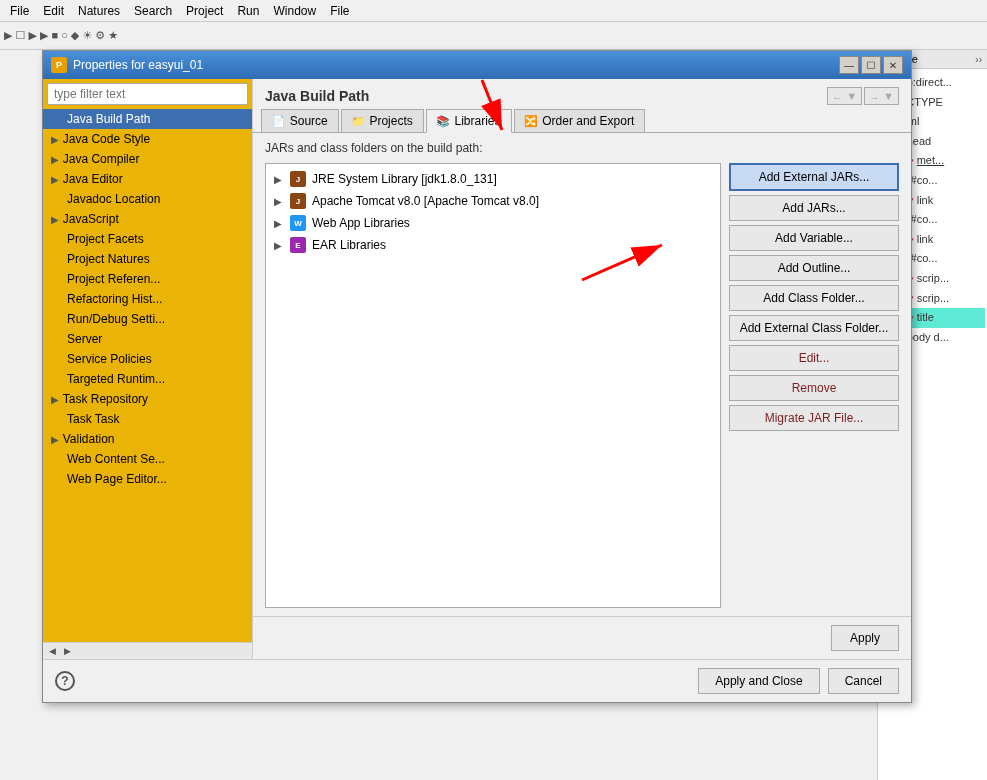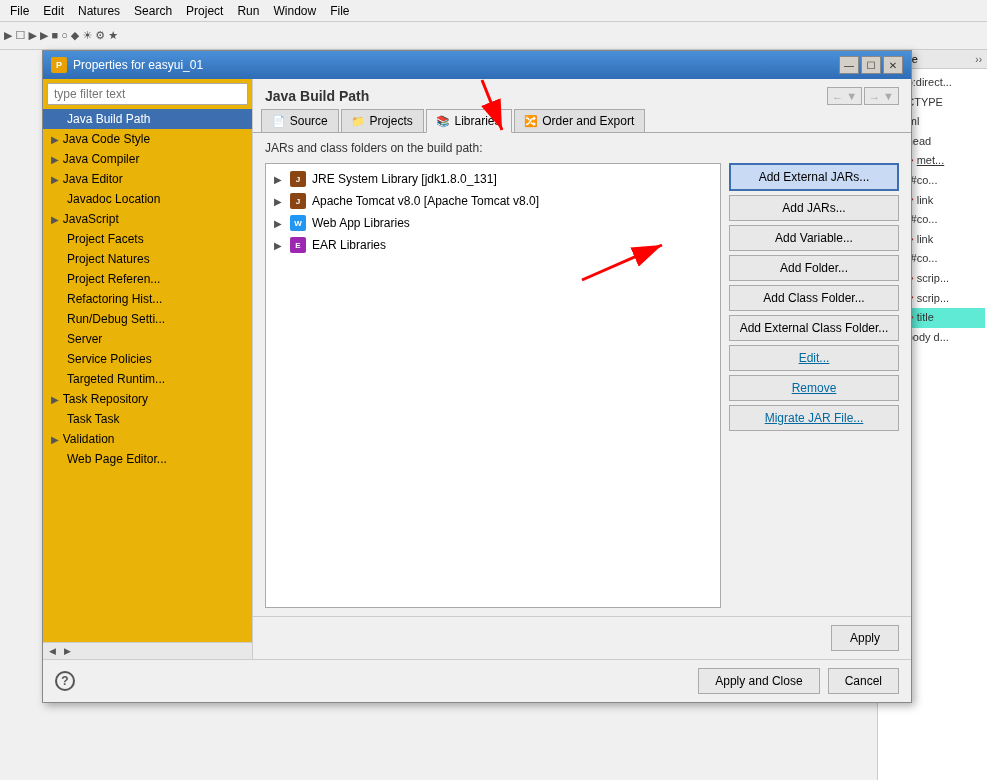--- a/index.html
+++ b/index.html
@@ -311,24 +311,23 @@
       cursor: pointer;
       font-size: 12px;
       text-align: center;
       white-space: nowrap;
     }
     .action-btn.highlighted {
       background: #c8daf4;
       border: 2px solid #3d6fb0;
     }
     .action-btn.disabled {
-      color: #0369a1;
+      color: #7f1d1d;
       background: #e8e8e8;
       cursor: default;
-      text-decoration: underline;
     }
 
     
     .dialog-bottom {
       border-top: 1px solid #ccc;
       padding: 8px 12px;
       display: flex;
       justify-content: flex-end;
       background: #f0f0f0;
     }
@@ -562,20 +561,24 @@
             <span class="sidebar-arrow">▶</span>
             <span>Task Repository</span>
           </div>
           <div class="sidebar-item">
             <span style="width: 12px; display: inline-block;"></span>
             <span>Task Task</span>
           </div>
           <div class="sidebar-item">
             <span class="sidebar-arrow">▶</span>
             <span>Validation</span>
+          </div>
+          <div class="sidebar-item">
+            <span style="width: 12px; display: inline-block;"></span>
+            <span>Web Content Se...</span>
           </div>
           <div class="sidebar-item">
             <span style="width: 12px; display: inline-block;"></span>
             <span>Web Page Editor...</span>
           </div>
         </div>
       <div class="sidebar-hscroll">
         <span class="scroll-btn">◀</span>
         <span class="scroll-btn">▶</span>
       </div>
@@ -635,21 +638,21 @@
                 <span class="lib-expand">▶</span>
                 <span class="lib-icon ear">E</span>
                 <span>EAR Libraries</span>
               </div>
             </div>
 
           <div class="action-buttons">
             <button class="action-btn highlighted">Add External JARs...</button>
             <button class="action-btn">Add JARs...</button>
             <button class="action-btn">Add Variable...</button>
-            <button class="action-btn">Add Folder...</button>
+            <button class="action-btn">Add Outline...</button>
             <button class="action-btn">Add Class Folder...</button>
             <button class="action-btn">Add External Class Folder...</button>
             <button class="action-btn disabled">Edit...</button>
             <button class="action-btn disabled">Remove</button>
             <button class="action-btn disabled">Migrate JAR File...</button>
           </div>
         </div>
       </div>
 
       <div class="dialog-bottom">

